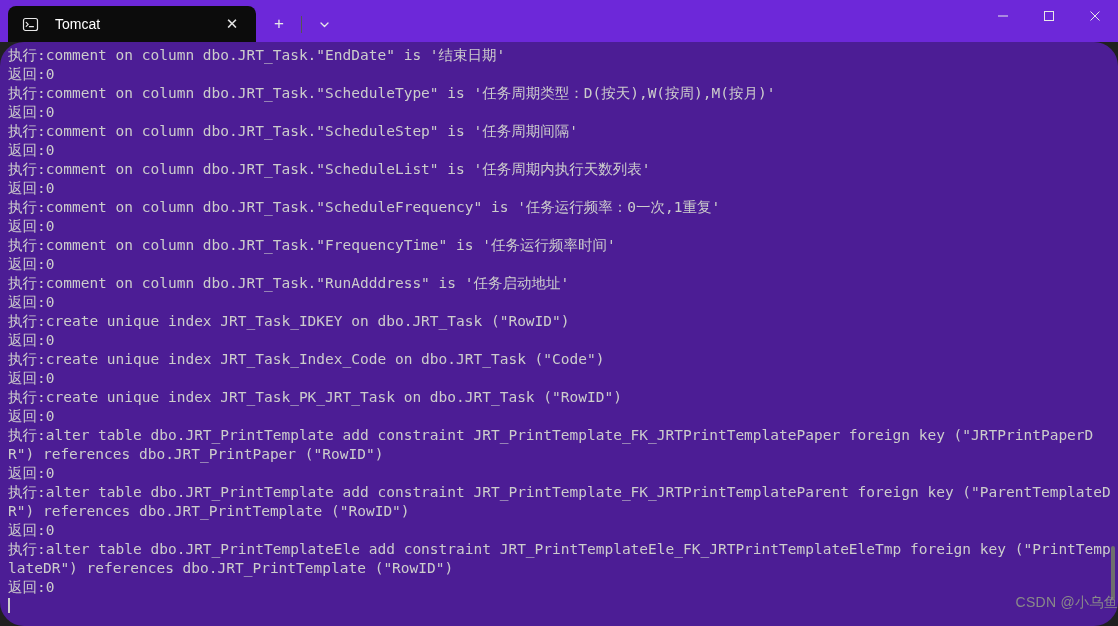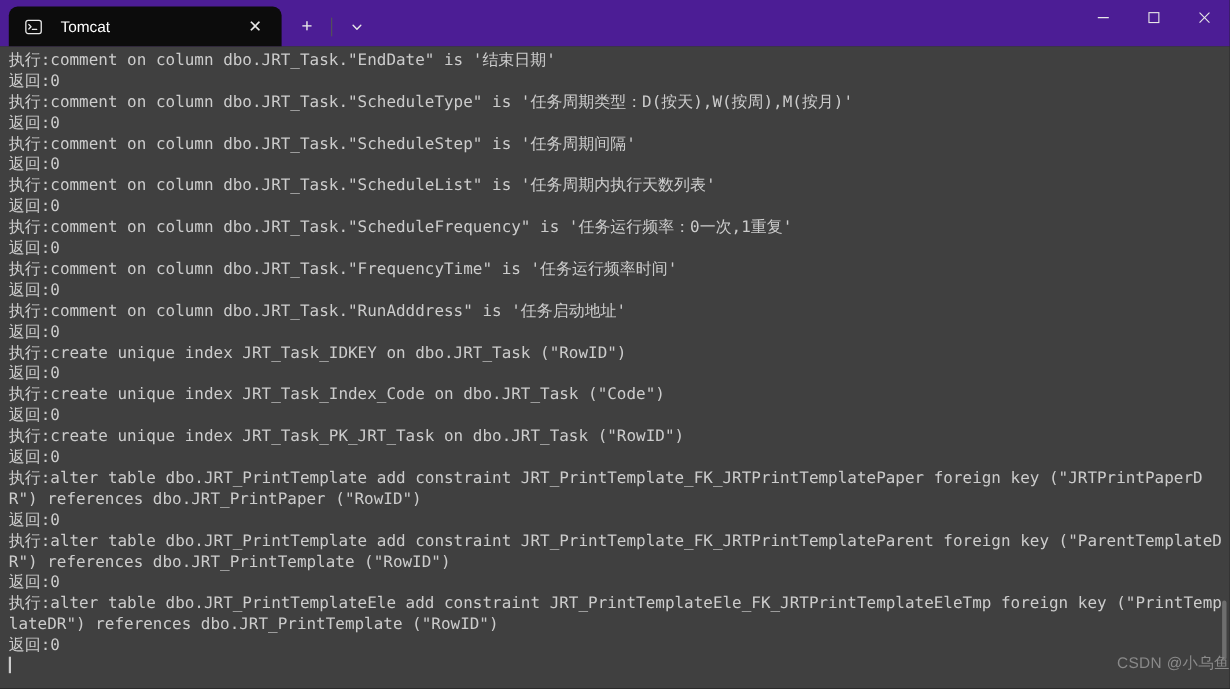--- a/index.html
+++ b/index.html
@@ -18,21 +18,21 @@
     background: #202020;
     display: flex;
     flex-direction: column;
     position: relative;
   }
 
   
   .titlebar {
     height: 42px;
     flex: 0 0 42px;
-    background: #4c1d95;
+    background: #6d28d9;
     display: flex;
     align-items: flex-end;
     position: relative;
     z-index: 5;
   }
 
   .tabstrip {
     display: flex;
     align-items: flex-end;
     height: 42px;
@@ -118,24 +118,25 @@
     align-items: center;
     justify-content: center;
     color: #e8e8e8;
     font-size: 12px;
     font-family: "DejaVu Sans", sans-serif;
   }
 
   
   .terminal {
     flex: 1 1 auto;
-    background: #404040;
+    background: #4c1d95;
     position: relative;
     overflow: hidden;
     padding: 4px 0 0 8px;
+    border-radius: 24px;
   }
 
   .term-text {
     color: #cccccc;
     font-family: "DejaVu Sans Mono", "Liberation Mono", monospace;
     font-size: 14.5px;
     line-height: 19px;
     white-space: pre-wrap;
     word-break: break-all;
     letter-spacing: 0px;

